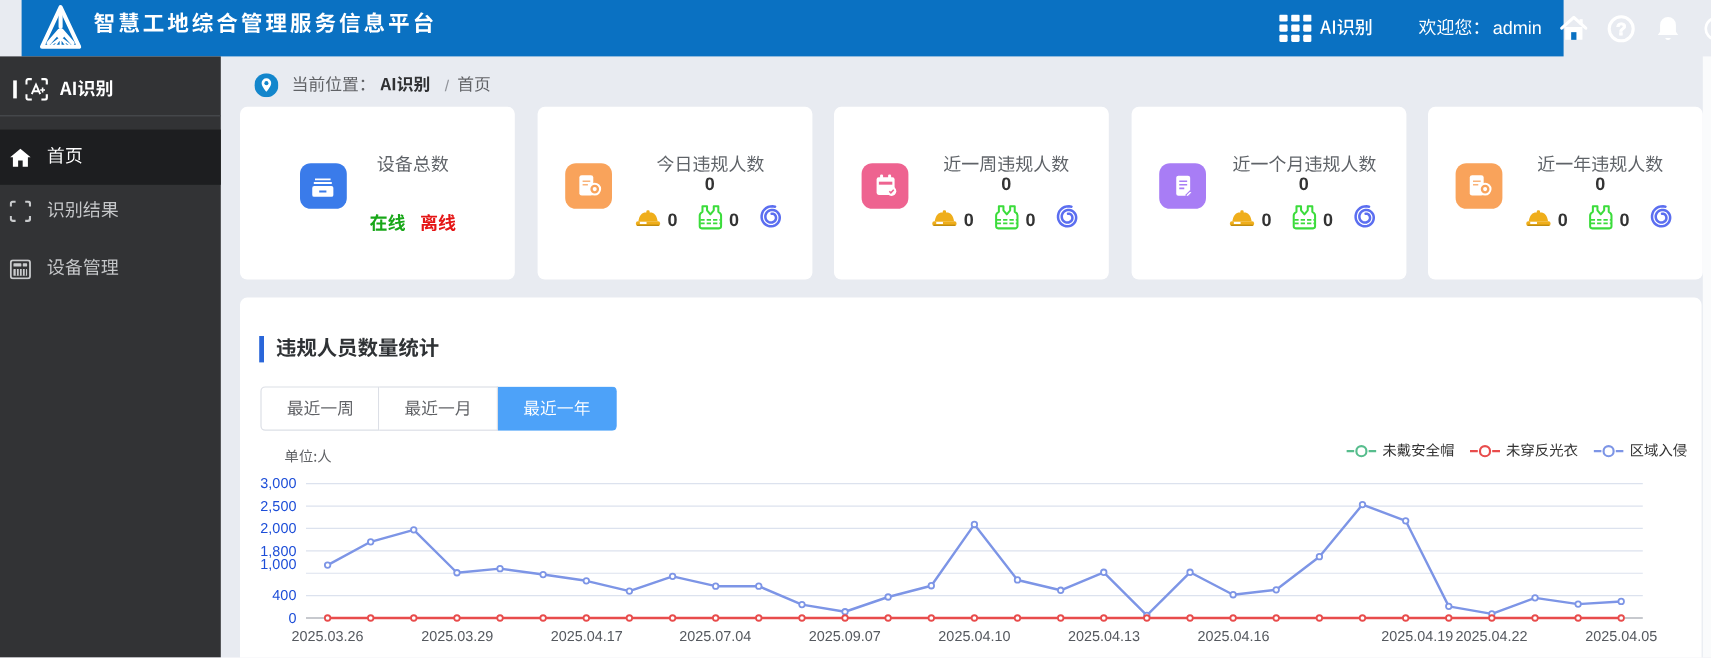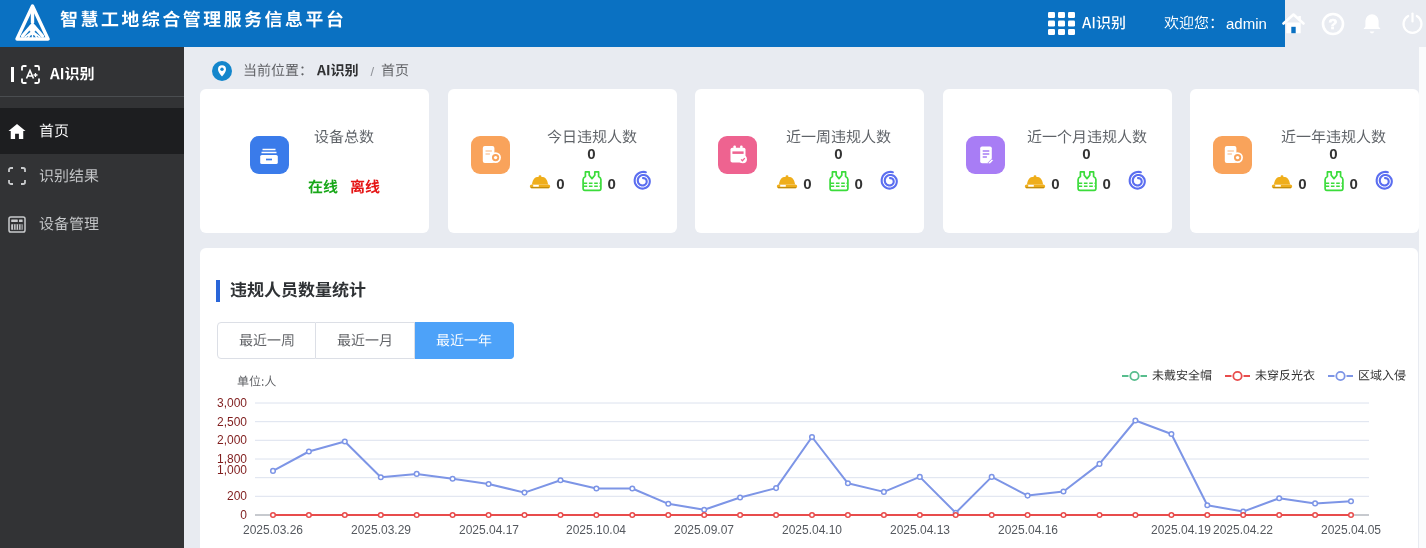--- a/index.html
+++ b/index.html
@@ -1,18 +1,18 @@
 <!DOCTYPE html>
 <html><head><meta charset="utf-8"><style>
 * { margin:0; padding:0; box-sizing:border-box; }
 html,body { width:1426px; height:548px; overflow:hidden; font-family:"Liberation Sans",sans-serif; }
 #page { position:relative; width:1426px; height:548px; background:#e8ebf1; }
 svg.t { display:inline-block; vertical-align:middle; }
 
-#hdr { position:absolute; left:0; top:0; width:1285px; height:47px; background:#0a71c2; }
+#hdr { position:absolute; left:18px; top:0; width:1285px; height:47px; background:#0a71c2; }
 #logo { position:absolute; left:15px; top:3px; }
 #brand { position:absolute; left:60px; top:10px; }
 .hr-item { position:absolute; top:0; height:47px; display:flex; align-items:center; }
 
 #side { position:absolute; left:0; top:47px; width:184px; height:501px; background:#323335; }
 #sidehead { position:absolute; left:0; top:9px; width:100%; height:37px; display:flex; align-items:center; }
 #sidebar-line { position:absolute; left:0; top:49px; width:100%; border-top:1px solid #4a4d50; }
 .mi { position:absolute; left:0; width:100%; height:46px; display:flex; align-items:center; }
 .mi .ic { width:18px; margin-left:8px; display:flex; justify-content:center; }
 .mi .tx { margin-left:13px; }
@@ -41,21 +41,21 @@
 .tab.last { border-radius:0 4px 4px 0; }
 .tab.active { background:#4da2f9; border-color:#4da2f9; }
 #unit { position:absolute; left:37px; top:124px; }
 #legend { position:absolute; right:12px; top:121px; display:flex; align-items:center; }
 #legend svg { display:block; }
 #legend .lt { margin:0 0 0 5px; }
 #legend .gap { width:13px; }
 
 #chart { position:absolute; left:0; top:0; width:1426px; height:548px; pointer-events:none; }
 .xlab { position:absolute; top:523px; transform:translateX(-50%); font-size:12px; color:#55595f; }
-.ylab { position:absolute; right:1179px; transform:translateY(-50%); font-size:12px; color:#7f1d1d; }
+.ylab { position:absolute; right:1179px; transform:translateY(-50%); font-size:12px; color:#1d4ed8; }
 #rightbar { position:absolute; right:0; top:47px; width:7px; height:501px; background:#fafbfc; }
 </style></head><body>
 <div id="page">
   <div id="cards">
       <div class="card" style="left:200px">
         <div class="cicon" style="background:#3a7bea">
           <svg width="22" height="22" viewBox="0 0 22 22">
             <g fill="none" stroke="#fff" stroke-width="1.7">
 <path d="M4.5 5.5 h13" stroke-width="1.5"></path>
 <path d="M3.5 8.5 h15" stroke-width="1.5"></path>
@@ -373,34 +373,34 @@
       <circle cx="1171.4" cy="515.0" r="2.3" fill="#fff" stroke="#e84c4c" stroke-width="1.5"></circle>
       <circle cx="1207.3" cy="515.0" r="2.3" fill="#fff" stroke="#e84c4c" stroke-width="1.5"></circle>
       <circle cx="1243.2" cy="515.0" r="2.3" fill="#fff" stroke="#e84c4c" stroke-width="1.5"></circle>
       <circle cx="1279.2" cy="515.0" r="2.3" fill="#fff" stroke="#e84c4c" stroke-width="1.5"></circle>
       <circle cx="1315.1" cy="515.0" r="2.3" fill="#fff" stroke="#e84c4c" stroke-width="1.5"></circle>
       <circle cx="1351.0" cy="515.0" r="2.3" fill="#fff" stroke="#e84c4c" stroke-width="1.5"></circle>
     </svg>
   <div class="xlab" style="left:273px">2025.03.26</div>
     <div class="xlab" style="left:381px">2025.03.29</div>
     <div class="xlab" style="left:489px">2025.04.17</div>
-    <div class="xlab" style="left:596px">2025.10.04</div>
+    <div class="xlab" style="left:596px">2025.07.04</div>
     <div class="xlab" style="left:704px">2025.09.07</div>
     <div class="xlab" style="left:812px">2025.04.10</div>
     <div class="xlab" style="left:920px">2025.04.13</div>
     <div class="xlab" style="left:1028px">2025.04.16</div>
     <div class="xlab" style="left:1181px">2025.04.19</div>
     <div class="xlab" style="left:1243px">2025.04.22</div>
     <div class="xlab" style="left:1351px">2025.04.05</div>
     <div class="ylab" style="top:403.0px">3,000</div>
     <div class="ylab" style="top:421.7px">2,500</div>
     <div class="ylab" style="top:440.3px">2,000</div>
     <div class="ylab" style="top:459.0px">1,800</div>
     <div class="ylab" style="top:470px">1,000</div>
-    <div class="ylab" style="top:496.3px">200</div>
+    <div class="ylab" style="top:496.3px">400</div>
     <div class="ylab" style="top:515.0px">0</div>
   <div id="crumb" style="padding-left:28px">
       <svg width="20" height="20" viewBox="0 0 20 20">
         <circle cx="10" cy="10" r="10" fill="#1386cc"></circle>
 <path d="M10 4.2 a4 4 0 0 1 4 4 c0 3-4 7.3-4 7.3 s-4-4.3-4-7.3 a4 4 0 0 1 4-4 z" fill="#fff"></path>
 <circle cx="10" cy="8.3" r="1.7" fill="#1386cc"></circle>
       </svg>
       <span style="width:11px"></span>
       <svg class="t " width="70.0" height="16" viewBox="0 0 70.0 16">
         <path transform="translate(0,12.3)" d="M1.7 -10.8C2.4 -9.8 3.2 -8.4 3.5 -7.5L4.5 -8.0C4.2 -8.8 3.4 -10.2 2.6 -11.1ZM11.2 -11.3C10.8 -10.2 10.0 -8.7 9.4 -7.8L10.3 -7.4C11.0 -8.3 11.7 -9.7 12.3 -10.9ZM1.6 -0.5V0.5H11.1V1.1H12.2V-6.8H7.6V-11.8H6.4V-6.8H1.9V-5.8H11.1V-3.7H2.4V-2.7H11.1V-0.5Z M22.5 -7.2V-1.5H23.4V-7.2ZM25.3 -7.6V-0.2C25.3 0.0 25.2 0.1 25.0 0.1C24.8 0.1 24.0 0.1 23.2 0.1C23.3 0.3 23.5 0.8 23.5 1.1C24.6 1.1 25.3 1.1 25.7 0.9C26.2 0.7 26.3 0.4 26.3 -0.2V-7.6ZM24.1 -11.8C23.8 -11.1 23.3 -10.2 22.8 -9.5H18.6L19.3 -9.8C19.0 -10.4 18.4 -11.2 17.9 -11.8L16.9 -11.4C17.4 -10.8 17.9 -10.1 18.2 -9.5H14.7V-8.6H27.3V-9.5H24.0C24.4 -10.1 24.9 -10.8 25.2 -11.5ZM19.7 -4.2V-2.8H16.6V-4.2ZM19.7 -5.0H16.6V-6.4H19.7ZM15.6 -7.3V1.1H16.6V-2.0H19.7V-0.1C19.7 0.1 19.7 0.1 19.5 0.1C19.3 0.2 18.6 0.2 17.9 0.1C18.1 0.4 18.2 0.8 18.3 1.1C19.2 1.1 19.9 1.1 20.2 0.9C20.6 0.7 20.7 0.4 20.7 -0.1V-7.3Z M33.2 -9.2V-8.2H40.8V-9.2ZM34.1 -7.1C34.5 -5.2 34.9 -2.6 35.0 -1.1L36.1 -1.4C35.9 -2.9 35.5 -5.4 35.0 -7.4ZM36.0 -11.6C36.2 -10.9 36.5 -10.0 36.6 -9.4L37.7 -9.7C37.5 -10.3 37.2 -11.2 37.0 -11.9ZM32.6 -0.5V0.5H41.4V-0.5H38.5C39.0 -2.4 39.6 -5.1 39.9 -7.3L38.8 -7.4C38.6 -5.3 38.0 -2.4 37.5 -0.5ZM32.0 -11.7C31.2 -9.6 29.9 -7.5 28.5 -6.1C28.7 -5.9 29.0 -5.3 29.1 -5.1C29.6 -5.6 30.1 -6.1 30.5 -6.8V1.1H31.6V-8.4C32.1 -9.4 32.6 -10.4 33.0 -11.4Z M51.1 -10.5H53.5V-9.2H51.1ZM47.8 -10.5H50.1V-9.2H47.8ZM44.6 -10.5H46.9V-9.2H44.6ZM44.7 -6.0V-0.1H42.8V0.7H55.2V-0.1H53.3V-6.0H48.9L49.1 -6.8H54.9V-7.6H49.3L49.4 -8.4H54.5V-11.2H43.6V-8.4H48.4L48.2 -7.6H43.0V-6.8H48.1L47.9 -6.0ZM45.7 -0.1V-1.0H52.3V-0.1ZM45.7 -3.9H52.3V-3.0H45.7ZM45.7 -4.5V-5.3H52.3V-4.5ZM45.7 -2.4H52.3V-1.6H45.7Z M59.5 -6.8C60.1 -6.8 60.6 -7.2 60.6 -7.8C60.6 -8.5 60.1 -8.9 59.5 -8.9C58.9 -8.9 58.4 -8.5 58.4 -7.8C58.4 -7.2 58.9 -6.8 59.5 -6.8ZM59.5 0.1C60.1 0.1 60.6 -0.4 60.6 -1.0C60.6 -1.6 60.1 -2.0 59.5 -2.0C58.9 -2.0 58.4 -1.6 58.4 -1.0C58.4 -0.4 58.9 0.1 59.5 0.1Z" fill="#606266"></path>

